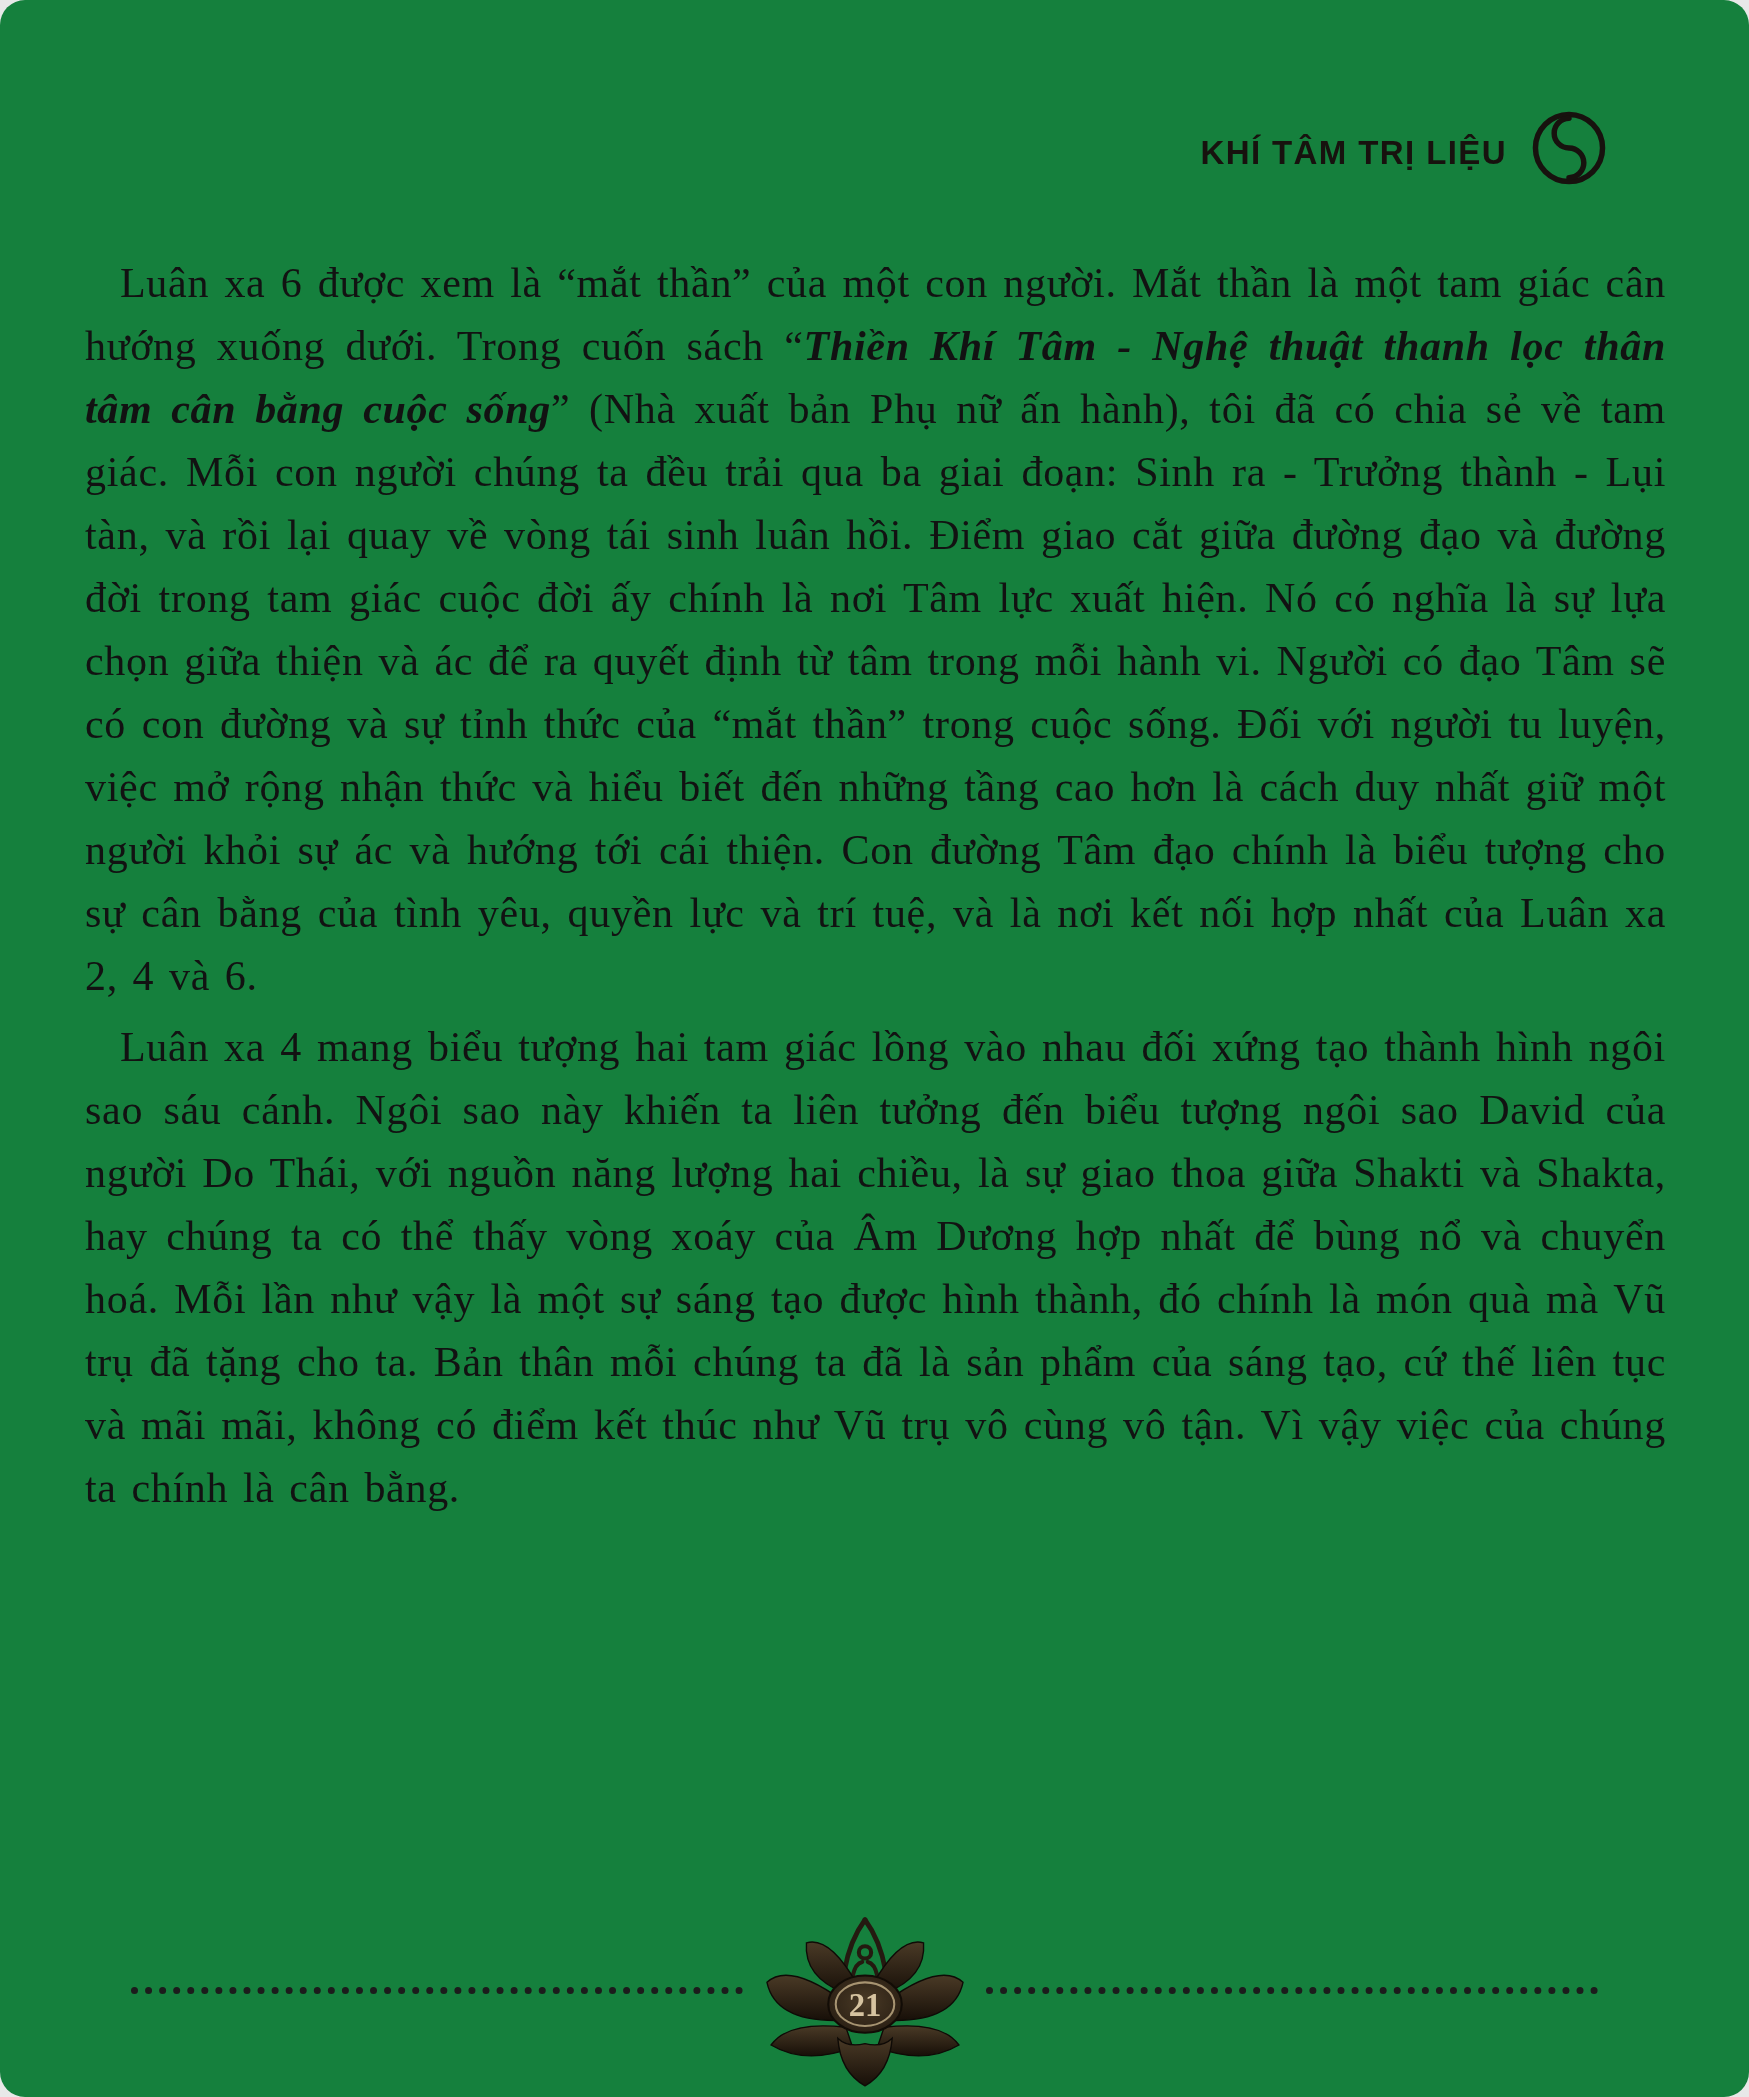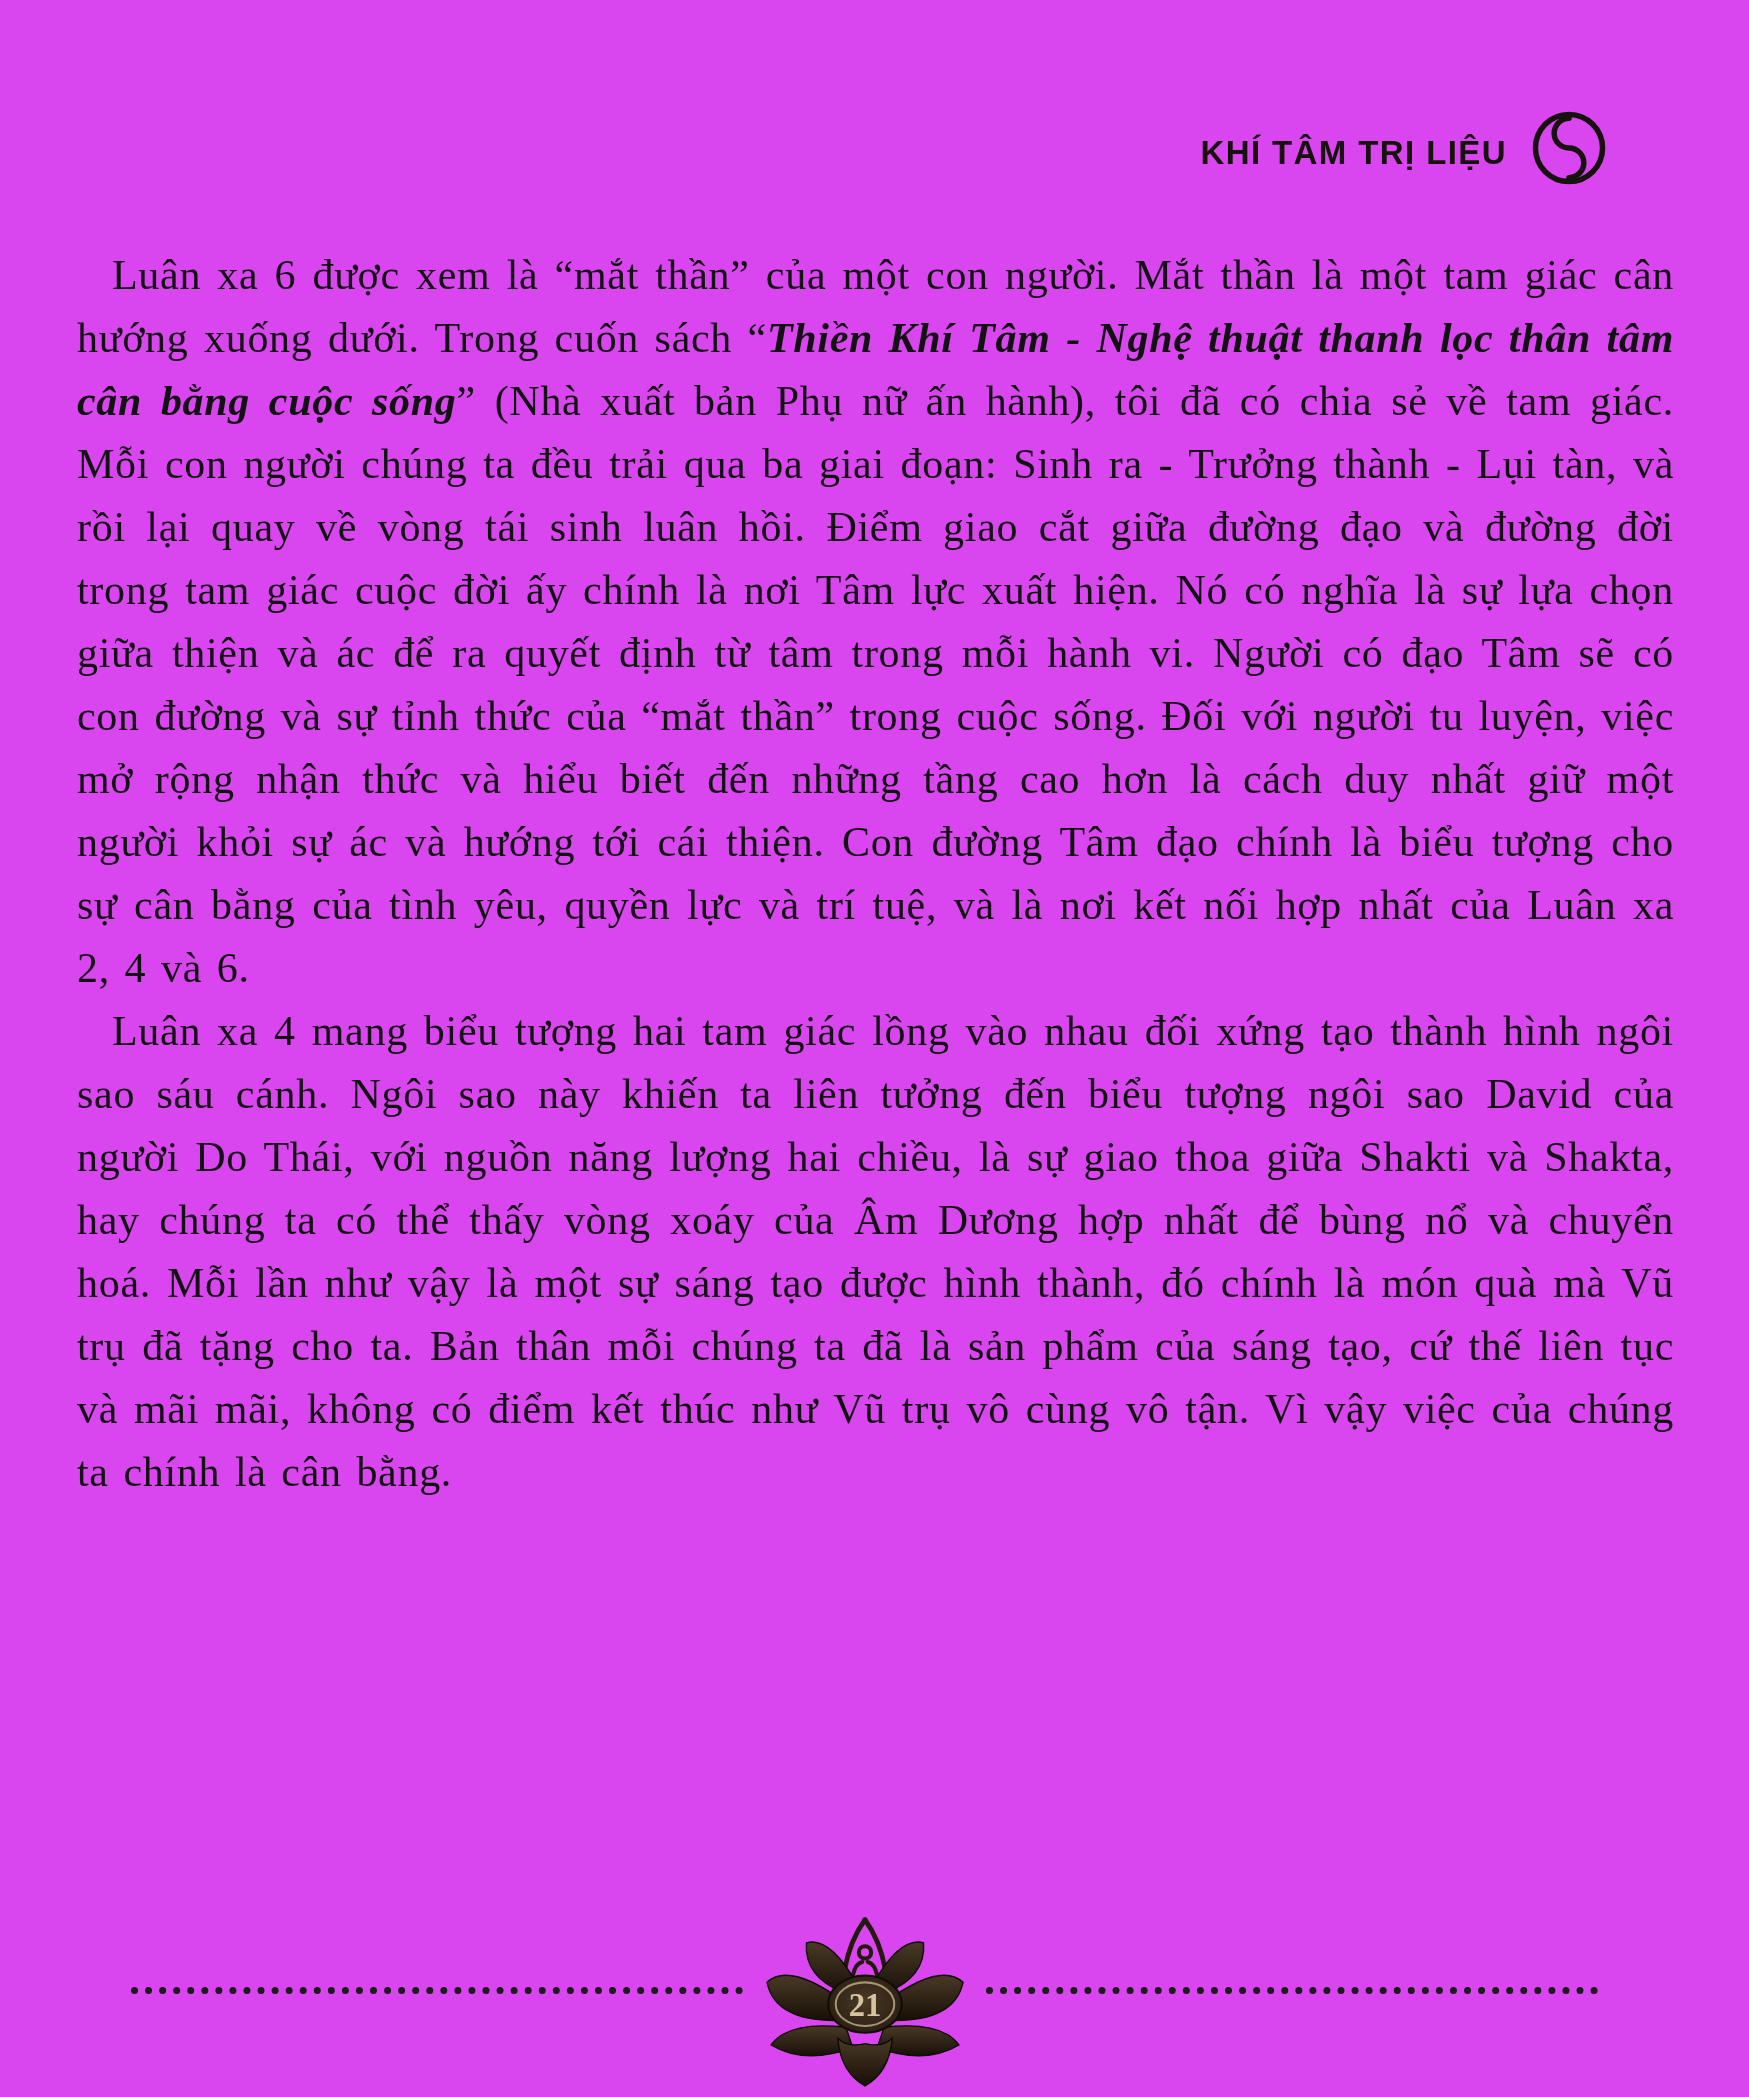--- a/index.html
+++ b/index.html
@@ -1,21 +1,22 @@
 <!DOCTYPE html>
 <html style="font-size:11px"><head>
 <meta charset="utf-8">
 <style>
   html,body{margin:0;padding:0;background:#e8e8e8;}
   .page{
     position:relative;
     width:1749px;height:2097px;
-    background:#d946ef;
+    background:#15803d;
     overflow:hidden;
     font-family:"Liberation Serif", serif;
+    border-radius:25px;
   }
   
   .running-head{
     position:absolute;
     top:134px;left:1186px;width:321px;
     text-align:right;
     font-family:"Liberation Sans", sans-serif;
     font-weight:700;
     font-size:33px;
     letter-spacing:1.4px;
@@ -31,21 +32,21 @@
   .body-text{
     position:absolute;
     top:244px;left:77px;width:1597px;
     font-size:42px;
     line-height:63px;
     letter-spacing:0.7px;
     word-spacing:3.5px;
     color:#121212;
     text-align:justify;
   }
-  .body-text p{margin:0;text-indent:35px;}
+  .body-text p{margin:8px;text-indent:35px;}
   .book-title{font-weight:700;font-style:italic;}
   
   .dotted{
     position:absolute;
     top:1987px;
     width:612px;height:0;
     border-top:7px dotted #1c1c1c;
   }
   .dotted.left{left:131px;}
   .dotted.right{left:986px;}

